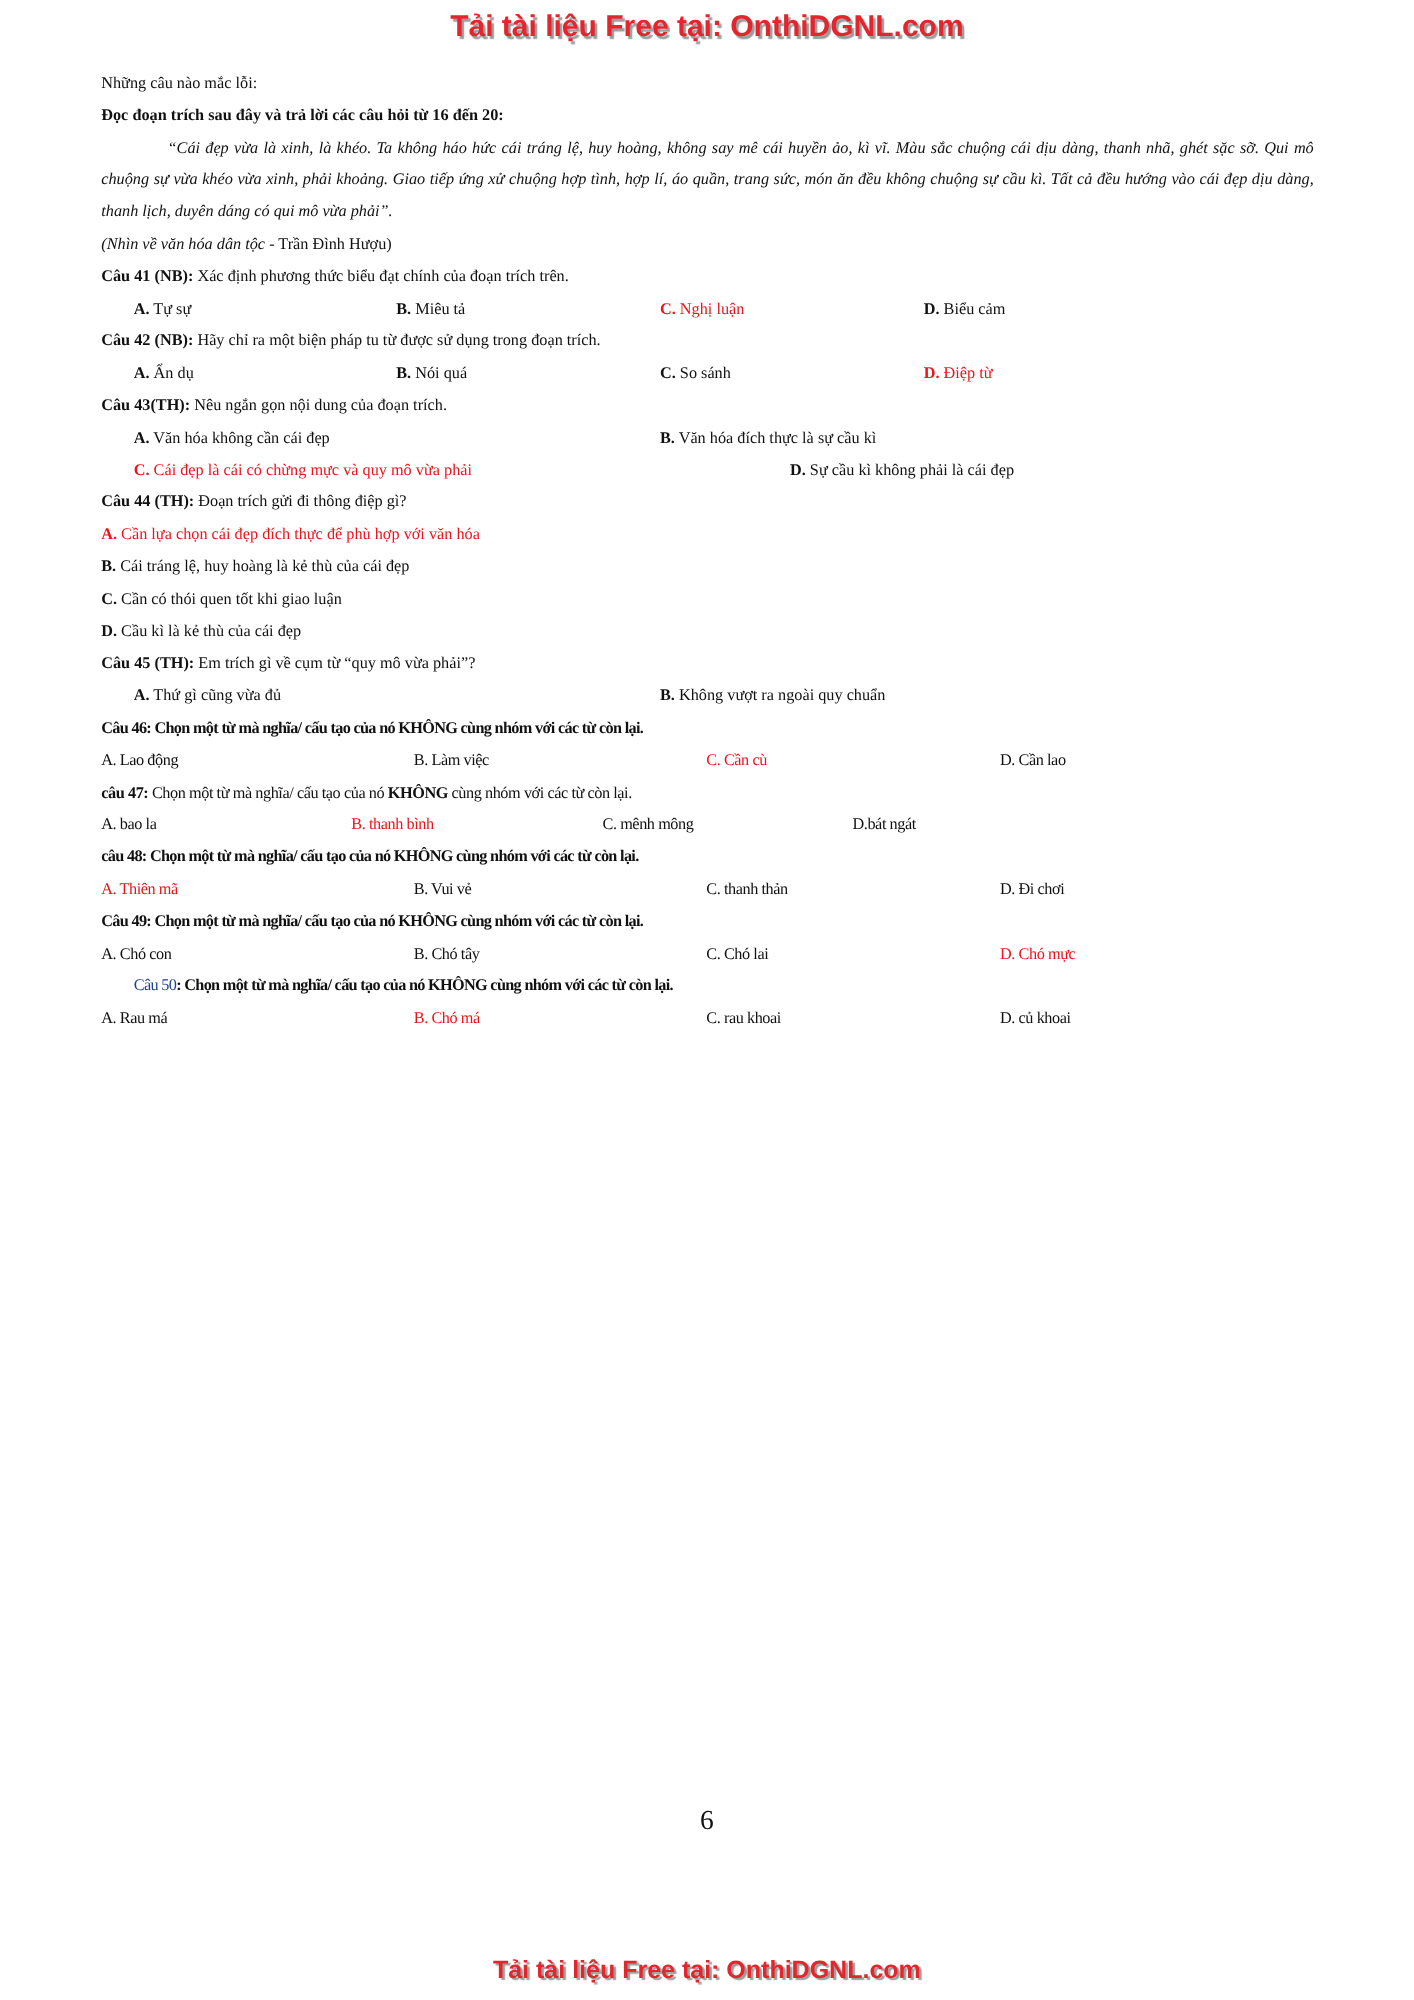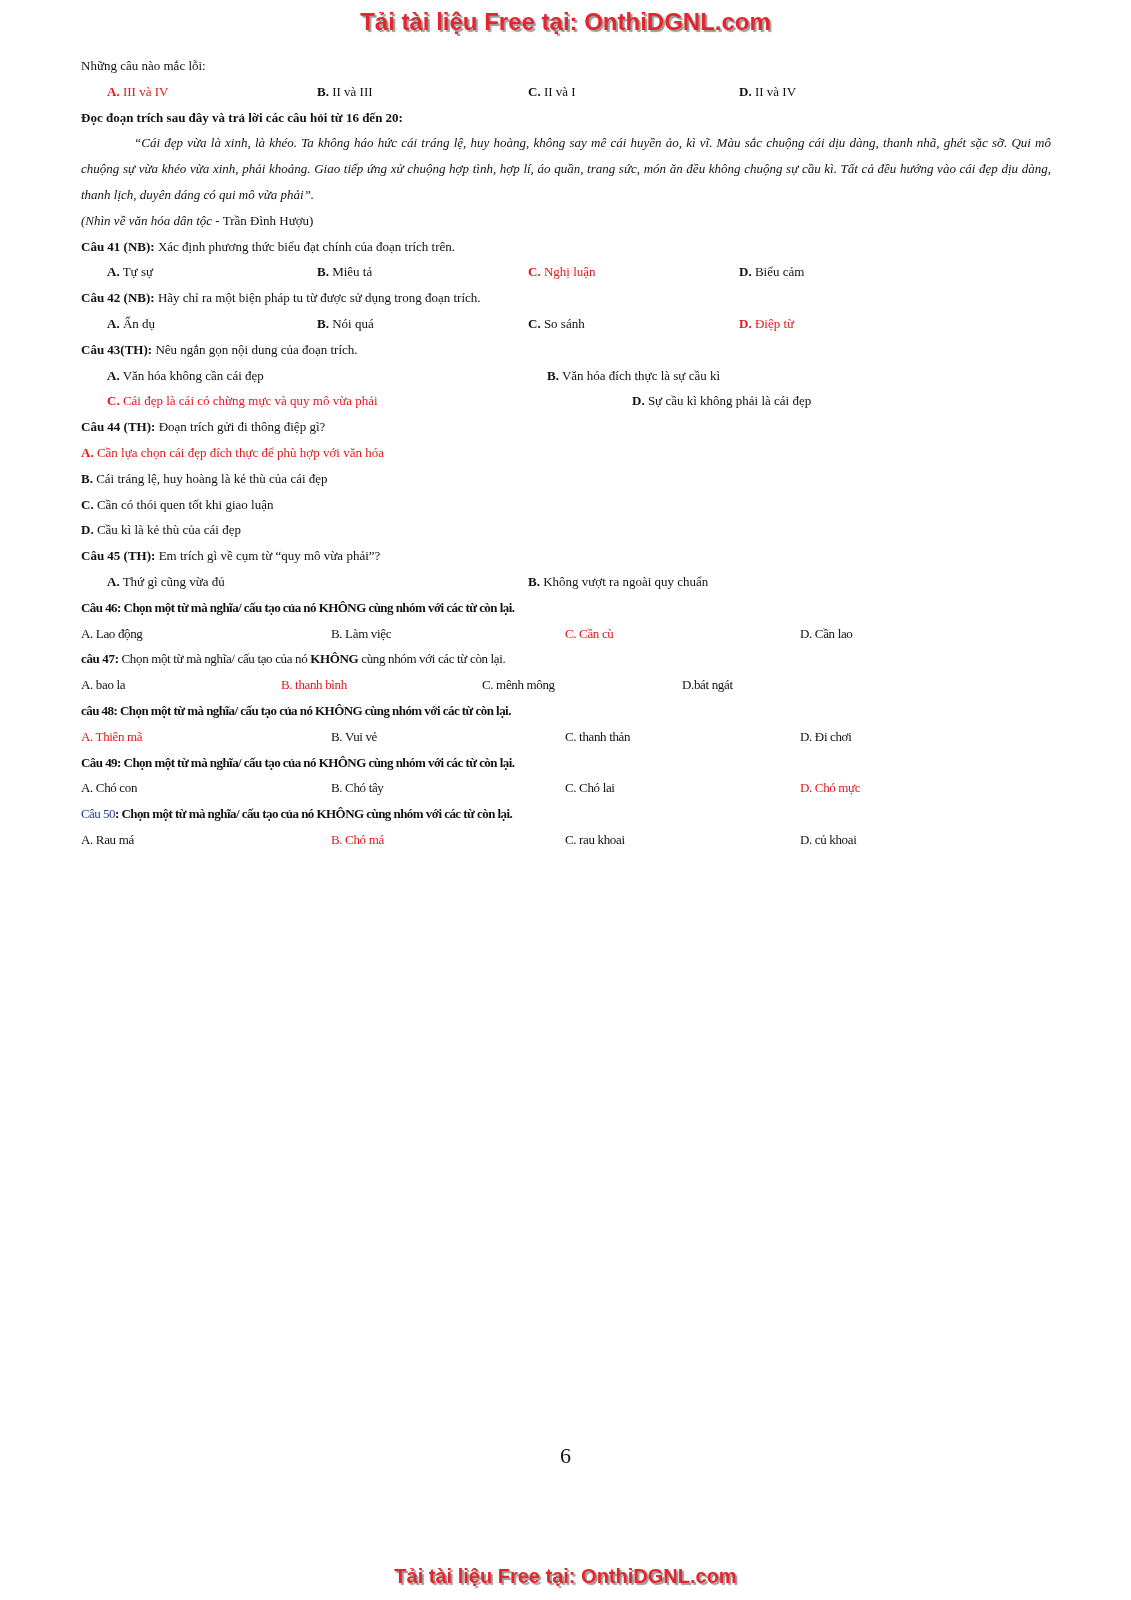--- a/index.html
+++ b/index.html
@@ -17,47 +17,41 @@
   .banner.top { top: 8px; font-size: 24px; }
   .banner.bottom { top: 1565px; font-size: 20px; }
 
   .content {
     position: absolute; left: 81px; top: 53px; width: 970px;
     font-size: 13px; line-height: 25.8px;
   }
   .line { position: relative; height: 25.8px; white-space: nowrap; }
   .abs { position: absolute; top: 0; }
   .red { color: #e8161c; }
-  .blue { color: #1f3f8f; }
+  .blue { color: #1f3f8f; margin-left: 26px; }
   .b { font-weight: bold; }
   .i { font-style: italic; }
   .para { white-space: normal; text-align: justify; text-align-last: left; }
   .para .first { display: inline-block; width: 53px; }
   .condensed { letter-spacing: -0.35px; }
   .condensed-b { letter-spacing: -0.55px; }
 
   .page-num {
     position: absolute; top: 1443px; left: 0; width: 1131px;
     text-align: center; font-size: 22px;
   }
 </style>
 </head>
 <body>
 
 <div class="banner top">Tải tài liệu Free tại: OnthiDGNL.com</div>
 
 <div class="content">
 
   <div class="line">Những câu nào mắc lỗi:</div>
-  <div class="line">
-    <span class="abs red" style="left:26px"><b>A.</b><span> III và IV</span></span>
-    <span class="abs" style="left:236px"><b>B.</b><span> II và III</span></span>
-    <span class="abs" style="left:447px"><b>C.</b><span> II và I</span></span>
-    <span class="abs" style="left:658px"><b>D.</b><span> II và IV</span></span>
-  </div>
 
   <div class="line b">Đọc đoạn trích sau đây và trả lời các câu hỏi từ 16 đến 20:</div>
 
   <div class="para i" style="line-height:25.8px"><span class="first"></span><span>“Cái đẹp vừa là xinh, là khéo. Ta không háo hức cái tráng lệ, huy hoàng, không say mê cái huyền ảo, kì vĩ. Màu sắc chuộng cái dịu dàng, thanh nhã, ghét sặc sỡ. Qui mô chuộng sự vừa khéo vừa xinh, phải khoảng. Giao tiếp ứng xử chuộng hợp tình, hợp lí, áo quần, trang sức, món ăn đều không chuộng sự cầu kì. Tất cả đều hướng vào cái đẹp dịu dàng, thanh lịch, duyên dáng có qui mô vừa phải”.</span></div>
   <div class="line"><span class="i">(Nhìn về văn hóa dân tộc</span><span> - Trần Đình Hượu)</span></div>
 
   <div class="line"><b>Câu 41 (NB):</b><span> Xác định phương thức biểu đạt chính của đoạn trích trên.</span></div>
   <div class="line">
     <span class="abs" style="left:26px"><b>A.</b><span> Tự sự</span></span>
     <span class="abs" style="left:236px"><b>B.</b><span> Miêu tả</span></span>
@@ -69,21 +63,21 @@
   <div class="line">
     <span class="abs" style="left:26px"><b>A.</b><span> Ẩn dụ</span></span>
     <span class="abs" style="left:236px"><b>B.</b><span> Nói quá</span></span>
     <span class="abs" style="left:447px"><b>C.</b><span> So sánh</span></span>
     <span class="abs red" style="left:658px"><b>D.</b><span> Điệp từ</span></span>
   </div>
 
   <div class="line"><b>Câu 43(TH):</b><span> Nêu ngắn gọn nội dung của đoạn trích.</span></div>
   <div class="line">
     <span class="abs" style="left:26px"><b>A.</b><span> Văn hóa không cần cái đẹp</span></span>
-    <span class="abs" style="left:466px"><b>B.</b><span> Văn hóa đích thực là sự cầu kì</span></span>
+    <span class="abs" style="left:447px"><b>B.</b><span> Văn hóa đích thực là sự cầu kì</span></span>
   </div>
   <div class="line">
     <span class="abs red" style="left:26px"><b>C.</b><span> Cái đẹp là cái có chừng mực và quy mô vừa phải</span></span>
     <span class="abs" style="left:551px"><b>D.</b><span> Sự cầu kì không phải là cái đẹp</span></span>
   </div>
 
   <div class="line"><b>Câu 44 (TH):</b><span> Đoạn trích gửi đi thông điệp gì?</span></div>
   <div class="line red"><b>A.</b><span> Cần lựa chọn cái đẹp đích thực để phù hợp với văn hóa</span></div>
   <div class="line"><b>B.</b><span> Cái tráng lệ, huy hoàng là kẻ thù của cái đẹp</span></div>
   <div class="line"><b>C.</b><span> Cần có thói quen tốt khi giao luận</span></div>

